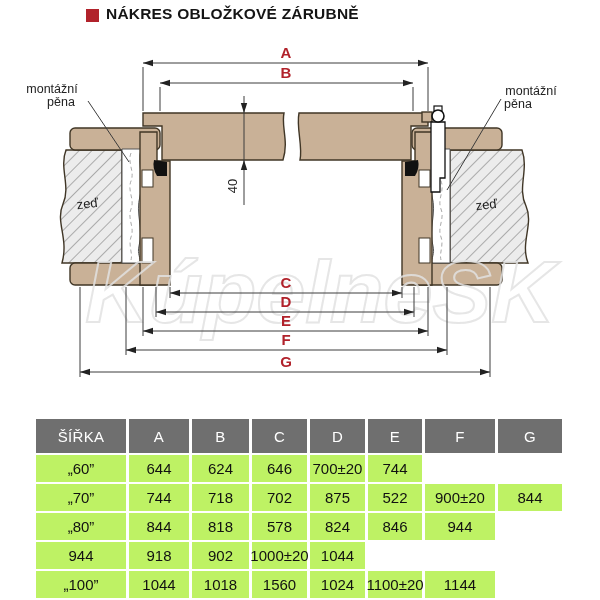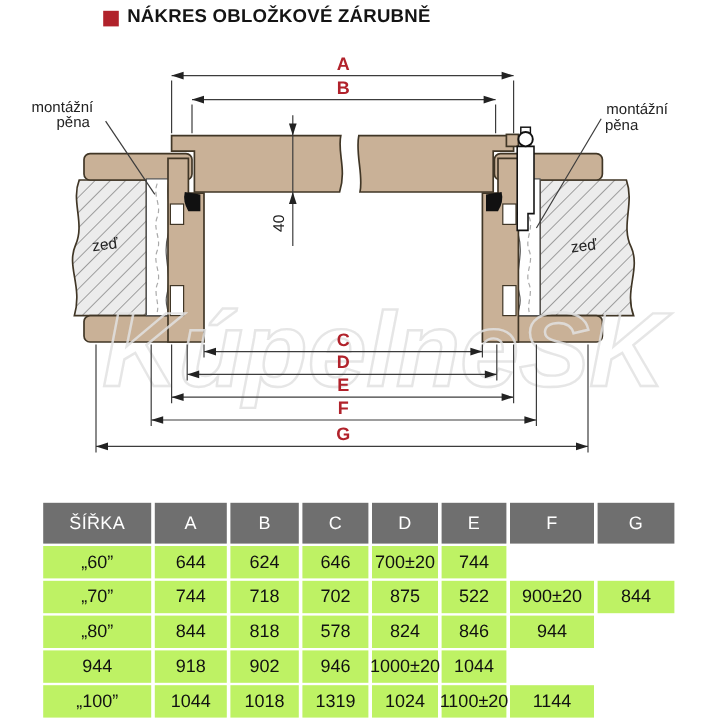--- a/index.html
+++ b/index.html
@@ -179,26 +179,25 @@
     <div class="td">818</div>
     <div class="td">578</div>
     <div class="td">824</div>
     <div class="td">846</div>
     <div class="td">944</div>
   </div>
   <div class="tr">
     <div class="td">944</div>
     <div class="td">918</div>
     <div class="td">902</div>
-    <div class="td">946</div>
     <div class="td">1000±20</div>
     <div class="td">1044</div>
   </div>
   <div class="tr">
     <div class="td">„100”</div>
     <div class="td">1044</div>
     <div class="td">1018</div>
-    <div class="td">1319</div>
+    <div class="td">1560</div>
     <div class="td">1024</div>
     <div class="td">1100±20</div>
     <div class="td">1144</div>
   </div>
 </div>
 
 </body></html>

